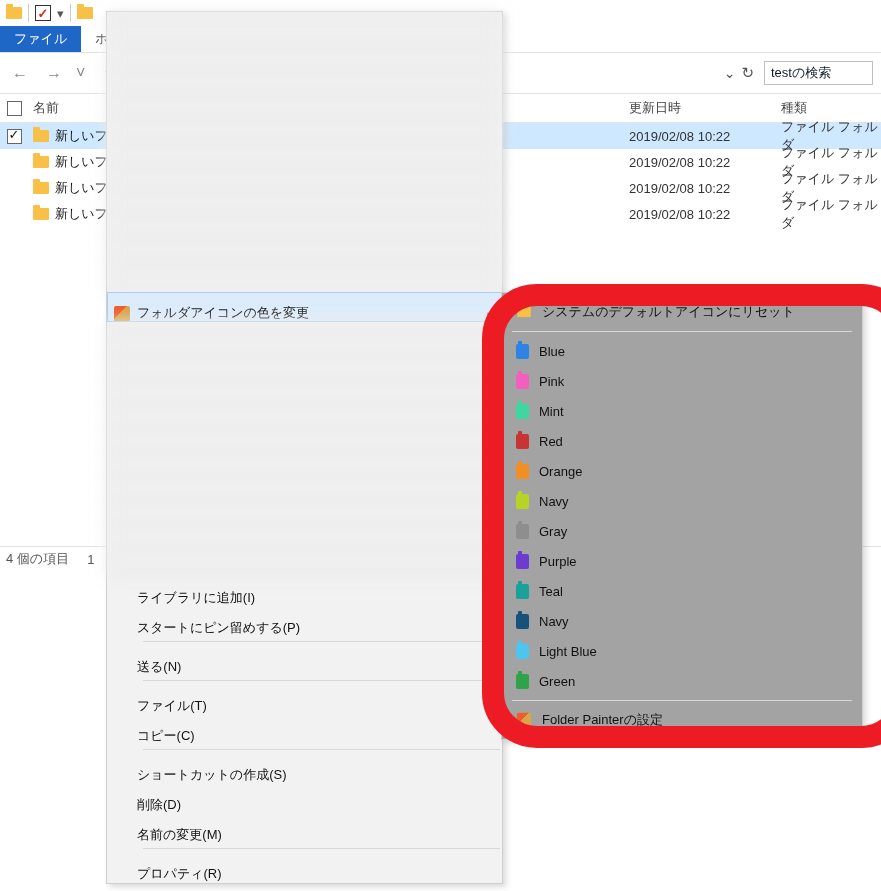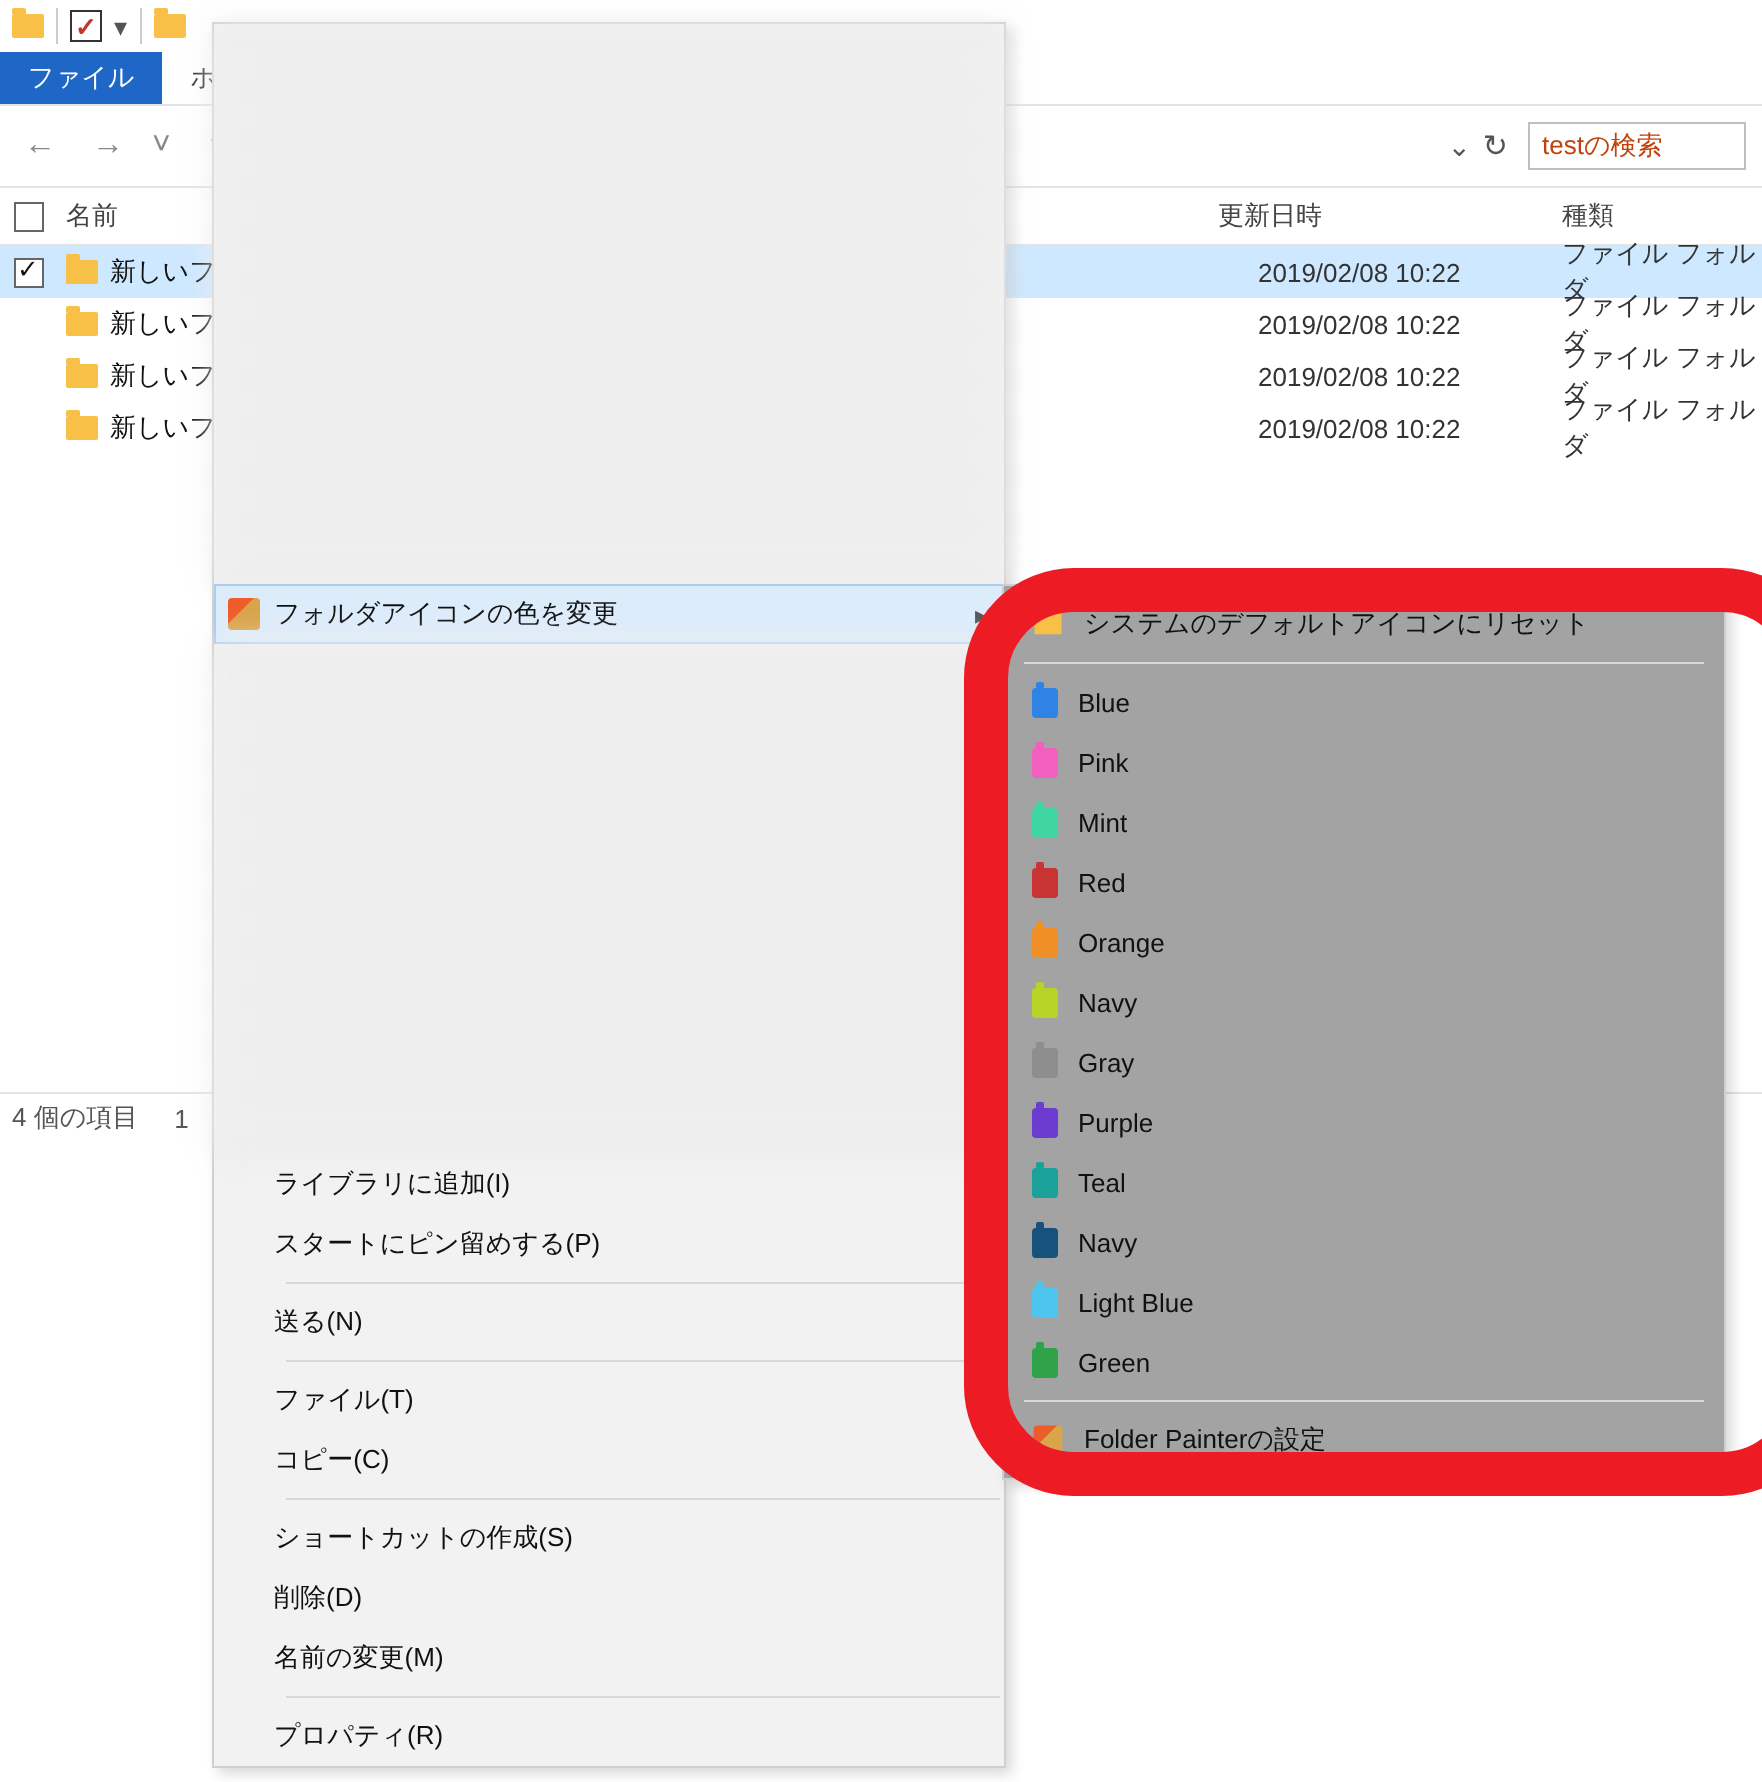--- a/index.html
+++ b/index.html
@@ -13,42 +13,42 @@
   
   .ribbon{height:26px;display:flex;align-items:stretch;border-bottom:1px solid #e3e3e3;}
   .ribbon .file-tab{background:#1e67c7;color:#fff;padding:4px 14px;display:flex;align-items:center;}
   .ribbon .tab{padding:4px 14px;display:flex;align-items:center;color:#333;}
   
   .navbar{height:32px;display:flex;align-items:center;gap:10px;padding:4px 8px;border-bottom:1px solid #e3e3e3;}
   .arrow{color:#888;font-size:16px;padding:0 4px;}
   .addr-wrap{flex:1;display:flex;justify-content:flex-end;align-items:center;gap:6px;}
   .addr-chevron{color:#555;font-size:14px;}
   .refresh{color:#555;font-size:15px;}
-  .search-box{border:1px solid #bfbfbf;height:22px;width:95px;color:#c2410c;display:flex;align-items:center;padding:0 6px;}
+  .search-box{border:1px solid #bfbfbf;height:22px;width:95px;color:#0f172a;display:flex;align-items:center;padding:0 6px;}
   
   .headers{height:28px;display:flex;align-items:center;border-bottom:1px solid #e3e3e3;color:#444;}
   .col-check{width:28px;display:flex;align-items:center;justify-content:center;}
   .col-name{flex:1;padding-left:5px;}
   .col-date{width:152px;}
-  .col-type{width:100px;margin-left:20px;}
+  .col-type{width:100px;}
   .chk{width:13px;height:13px;border:1px solid #666;background:#fff;}
   
   .rows{}
   .row{height:26px;display:flex;align-items:center;}
   .row.selected{background:#cde8ff;}
   .row .cell-check{width:28px;display:flex;align-items:center;justify-content:center;}
   .row .cell-name{flex:1;display:flex;align-items:center;gap:6px;padding-left:5px;}
   .row .cell-date{width:152px;color:#333;}
   .row .cell-type{width:100px;color:#333;}
   
   .status{position:absolute;top:546px;left:0;right:0;height:24px;border-top:1px solid #e3e3e3;color:#555;padding:0 6px;display:flex;align-items:center;}
   
   .menu{position:absolute;left:106px;top:11px;width:395px;background:#f2f2f2;border:1px solid #cfcfcf;box-shadow:3px 3px 6px rgba(0,0,0,0.15);}
   .icon-col{width:30px;display:flex;align-items:center;justify-content:center;}
-  .m-item{height:30px;display:flex;align-items:center;position:relative;}
+  .m-item{height:30px;display:flex;align-items:flex-end;position:relative;}
   .m-item .label{flex:1;padding-right:20px;}
   .m-item .chev{position:absolute;right:8px;color:#555;}
   .m-item.hover{background:#ddecfb;outline:1px solid #a9cdef;outline-offset:-1px;}
   .m-sep{height:1px;background:#d8d8d8;margin:4px 2px 4px 36px;}
   .blur-zone{filter:blur(8px);background:#efefef;}
   .blur-block{height:100%;background:repeating-linear-gradient(0deg,#e8e8e8,#e8e8e8 12px,#f3f3f3 12px,#f3f3f3 24px);opacity:.6;}
   .bz1{height:280px;}
   .bz2{height:255px;}
   .brush-icon{width:16px;height:16px;background:linear-gradient(135deg,#ef5c2b 40%,#d9a44a 41%);border-radius:2px;}
   

